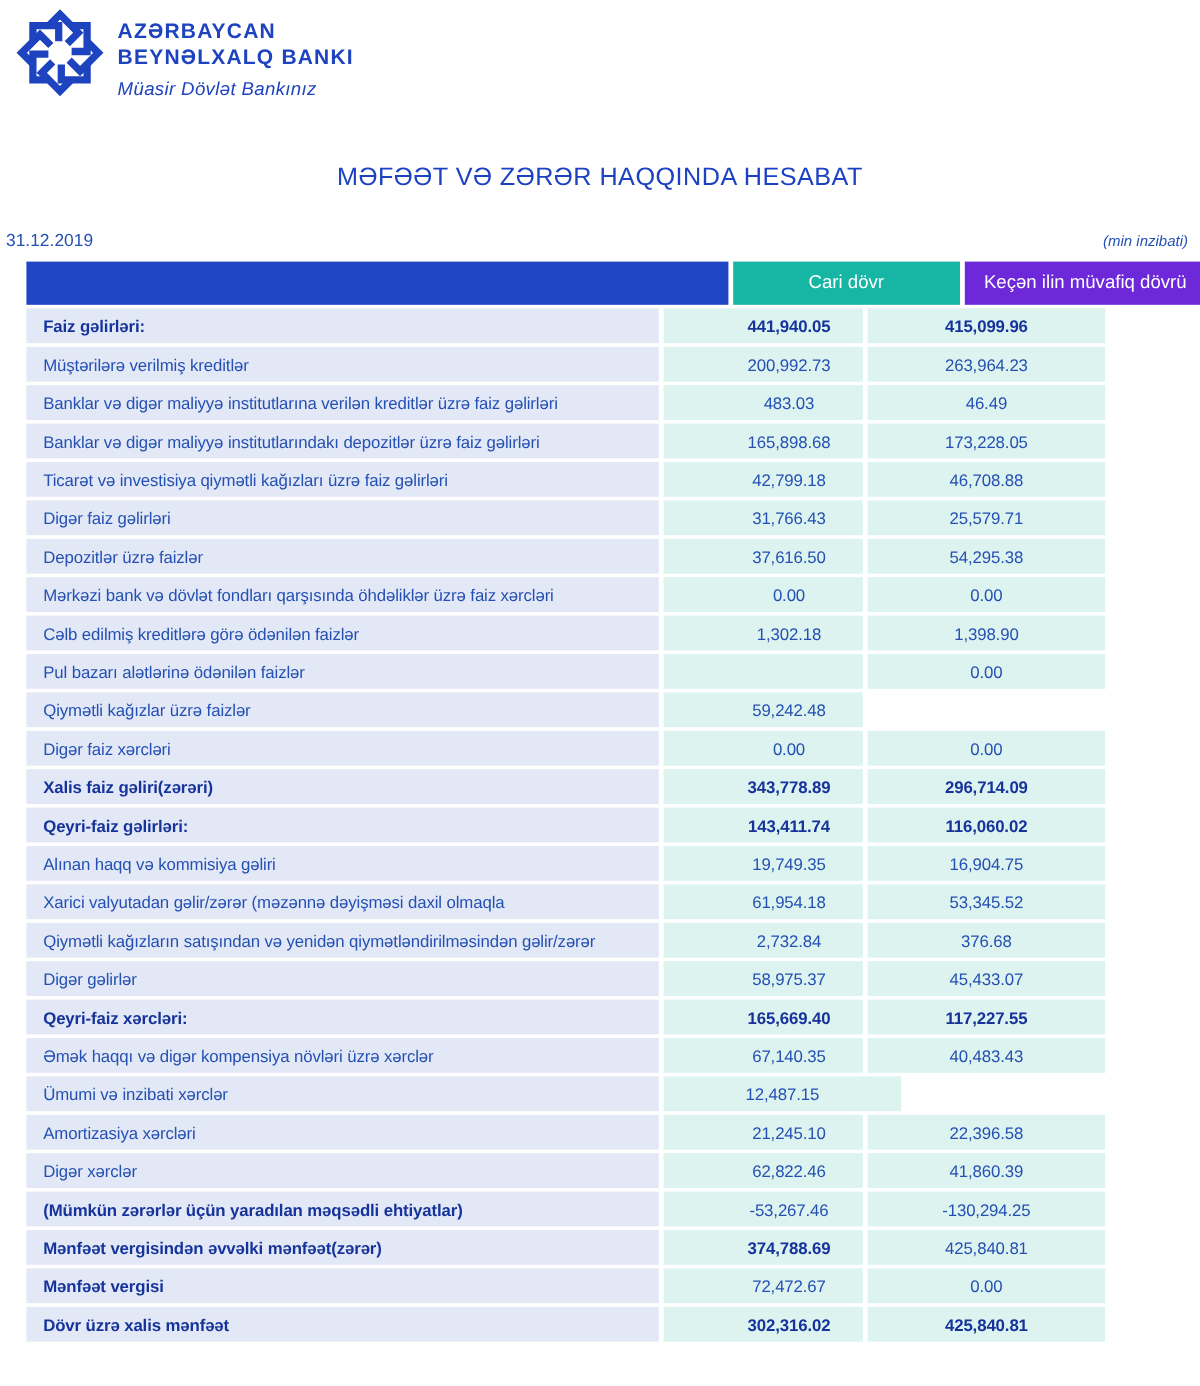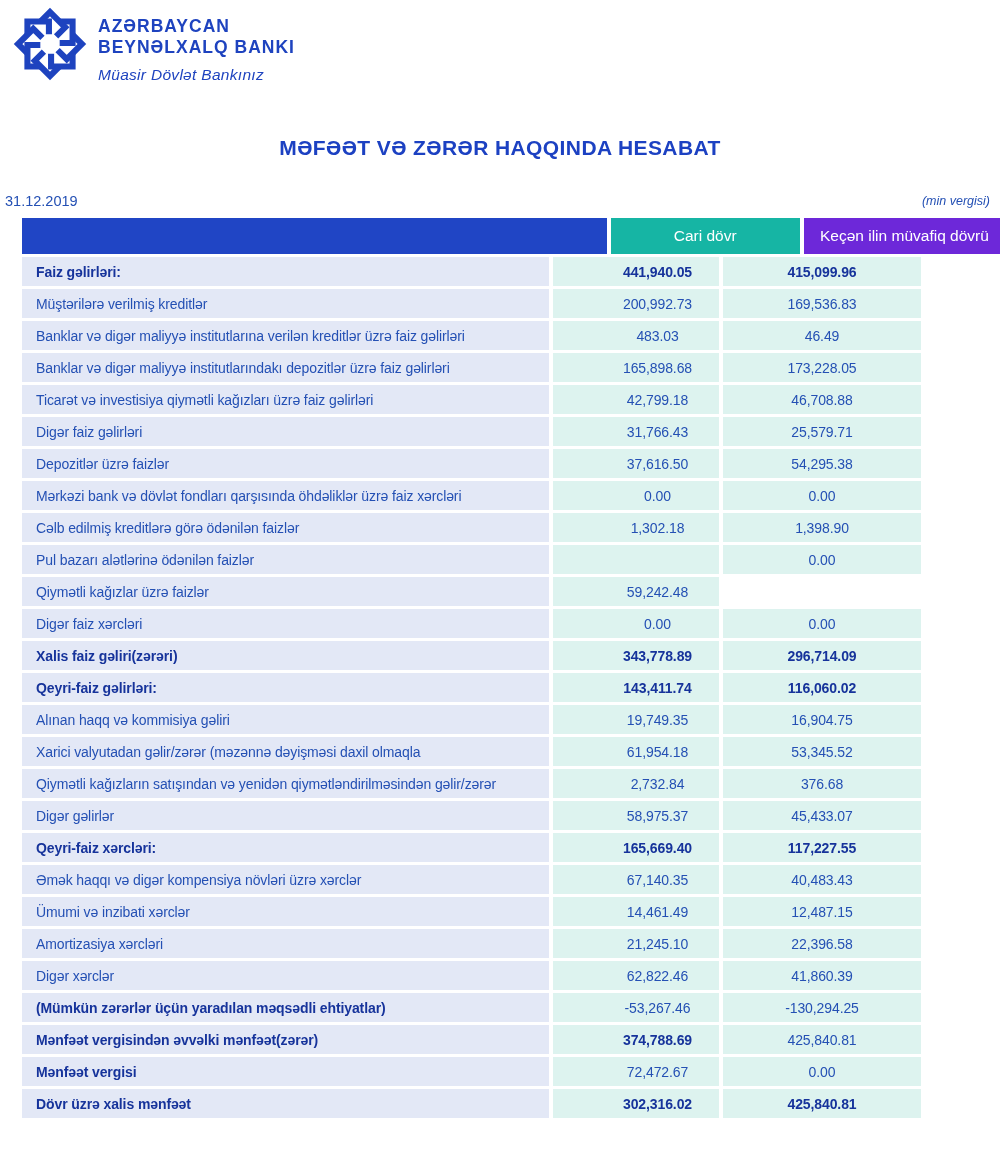--- a/index.html
+++ b/index.html
@@ -15,21 +15,21 @@
   .brand-name{
     color:#1e43bf;font-weight:bold;font-size:17.5px;line-height:1.22;
     letter-spacing:1px;
   }
   .brand-tagline{
     color:#1e43bf;font-style:italic;font-size:15.5px;margin-top:7px;letter-spacing:.3px;
   }
   
   .report-title{
     position:absolute;top:136px;left:0;width:100%;text-align:center;
-    color:#1c41c2;font-weight:bold;font-size:21px;letter-spacing:.4px;
+    color:#1c41c2;font-weight:normal;font-size:21px;letter-spacing:.4px;
   }
   .meta-date{position:absolute;top:193px;left:5px;color:#2450b4;font-size:14.5px;}
   .meta-unit{position:absolute;top:194px;right:10px;color:#2450b4;font-size:12.5px;font-style:italic;}
   
   .pl-table{position:absolute;top:218px;left:22px;width:983px;}
   .thead{display:flex;height:36px;}
   .th{box-sizing:border-box;display:flex;align-items:center;justify-content:center;
       color:#ffffff;font-size:15.5px;}
   .th-label{width:587px;background:#2045c5;margin-right:4px;}
   .th-val{width:190px;background:#16b5a4;margin-right:4px;}
@@ -79,38 +79,38 @@
     <div class="brand-name">
       <div>AZƏRBAYCAN</div>
       <div>BEYNƏLXALQ BANKI</div>
     </div>
     <div class="brand-tagline">Müasir Dövlət Bankınız</div>
   </div>
 </div>
 
 <div class="report-title">MƏFƏƏT VƏ ZƏRƏR HAQQINDA HESABAT</div>
 <div class="meta-date">31.12.2019</div>
-<div class="meta-unit">(min vergisi)</div>
+<div class="meta-unit">(min inzibati)</div>
 
 <div class="pl-table">
   <div class="thead">
     <div class="th th-label"></div>
     <div class="th th-val">Cari dövr</div>
     <div class="th th-val2">Keçən ilin müvafiq dövrü</div>
   </div>
   <div id="tbody">
       <div class="trow">
         <div class="cell label bold">Faiz gəlirləri:</div>
         <div class="cell val c1 bold">441,940.05</div>
         <div class="cell val c2 bold">415,099.96</div>
       </div>
       <div class="trow">
         <div class="cell label">Müştərilərə verilmiş kreditlər</div>
         <div class="cell val c1">200,992.73</div>
-        <div class="cell val c2">169,536.83</div>
+        <div class="cell val c2">263,964.23</div>
       </div>
       <div class="trow">
         <div class="cell label">Banklar və digər maliyyə institutlarına verilən kreditlər üzrə faiz gəlirləri</div>
         <div class="cell val c1">483.03</div>
         <div class="cell val c2">46.49</div>
       </div>
       <div class="trow">
         <div class="cell label">Banklar və digər maliyyə institutlarındakı depozitlər üzrə faiz gəlirləri</div>
         <div class="cell val c1">165,898.68</div>
         <div class="cell val c2">173,228.05</div>
@@ -189,21 +189,20 @@
         <div class="cell val c1 bold">165,669.40</div>
         <div class="cell val c2 bold">117,227.55</div>
       </div>
       <div class="trow">
         <div class="cell label">Əmək haqqı və digər kompensiya növləri üzrə xərclər</div>
         <div class="cell val c1">67,140.35</div>
         <div class="cell val c2">40,483.43</div>
       </div>
       <div class="trow">
         <div class="cell label">Ümumi və inzibati xərclər</div>
-        <div class="cell val c1">14,461.49</div>
         <div class="cell val c2">12,487.15</div>
       </div>
       <div class="trow">
         <div class="cell label">Amortizasiya xərcləri</div>
         <div class="cell val c1">21,245.10</div>
         <div class="cell val c2">22,396.58</div>
       </div>
       <div class="trow">
         <div class="cell label">Digər xərclər</div>
         <div class="cell val c1">62,822.46</div>

